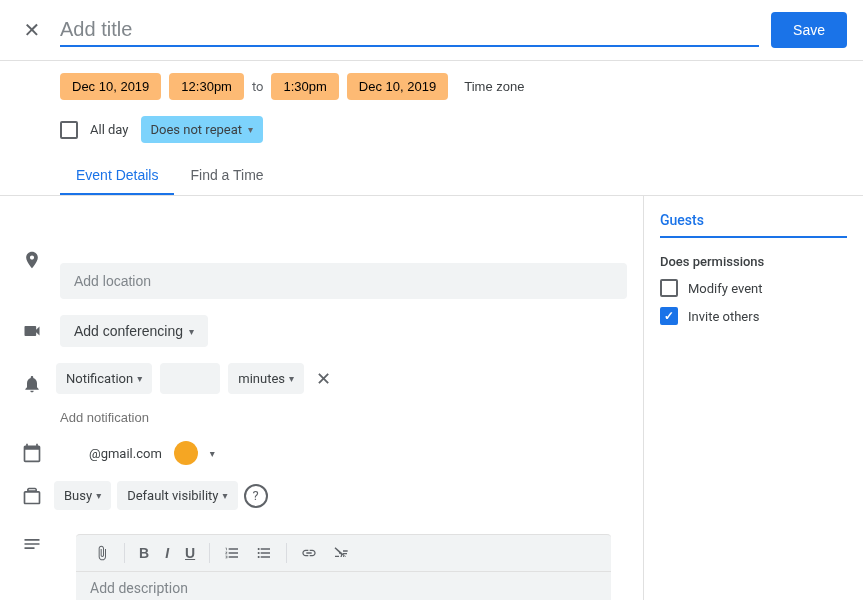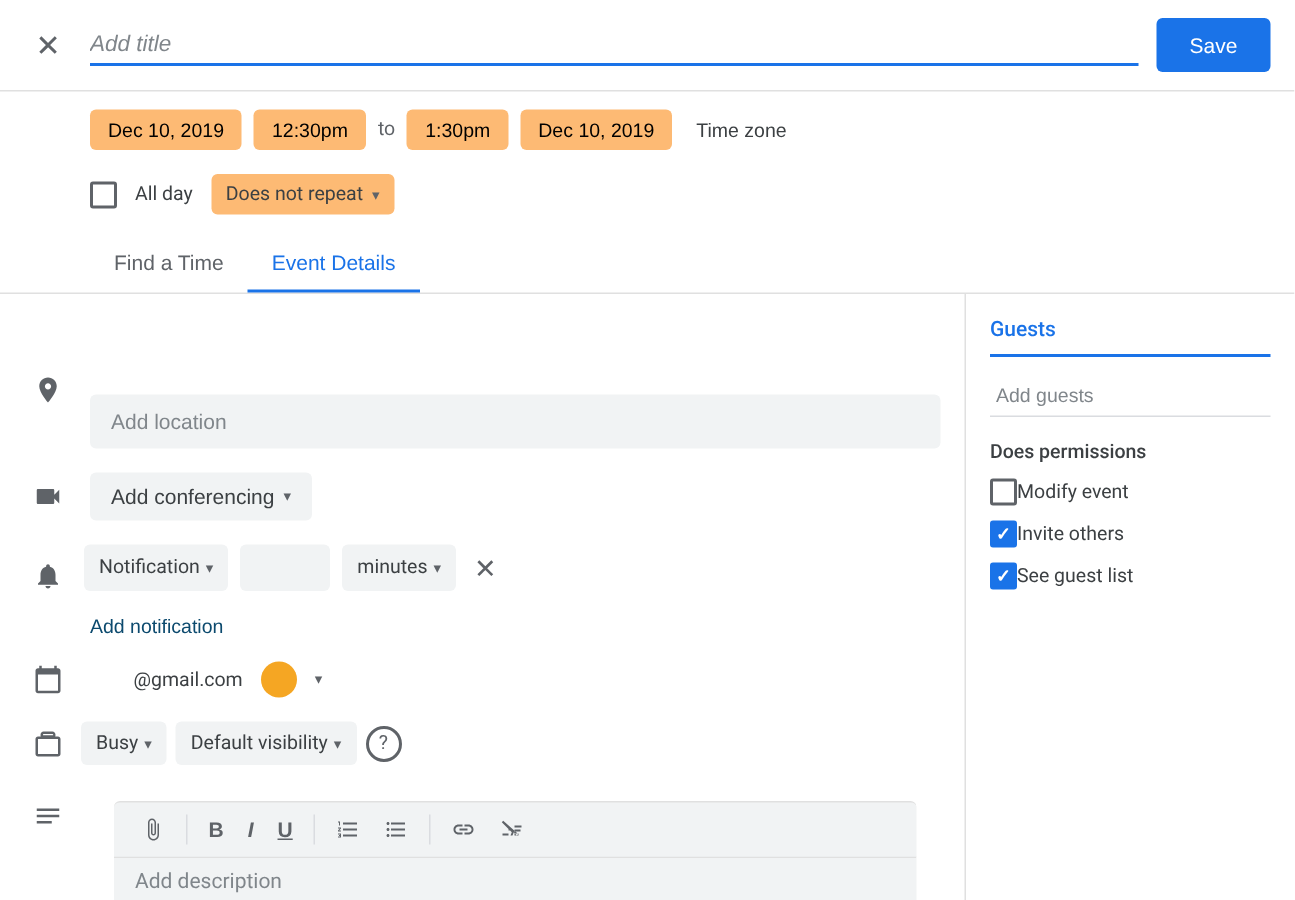--- a/index.html
+++ b/index.html
@@ -34,25 +34,24 @@
       color: #5f6368;
       border-radius: 50%;
       flex-shrink: 0;
     }
 
     .title-input {
       flex: 1;
       border: none;
       border-bottom: 2px solid #1a73e8;
       outline: none;
-      font-size: 15px;
+      font-size: 20px;
       color: #8b5cf6;
       padding: 4px 0;
       background: transparent;
-      font-style: italic;
     }
     .title-input::placeholder { color: #80868b; }
 
     .save-btn {
       background: #1a73e8;
       color: #fff;
       border: none;
       border-radius: 4px;
       padding: 10px 22px;
       font-size: 14px;
@@ -112,21 +111,21 @@
       justify-content: center;
       flex-shrink: 0;
     }
 
     .allday-label {
       font-size: 13px;
       color: #3c4043;
     }
 
     .repeat-dropdown {
-      background: #fdba74;
+      background: #7dd3fc;
       border: none;
       border-radius: 4px;
       padding: 6px 10px;
       font-size: 13px;
       cursor: pointer;
       display: flex;
       align-items: center;
       gap: 6px;
     }
 
@@ -250,21 +249,21 @@
       border: none;
       cursor: pointer;
       color: #5f6368;
       font-size: 18px;
       padding: 4px;
     }
 
     .add-notif-btn {
       border: none;
       background: none;
-      color: #0c4a6e;
+      color: #737373;
       font-size: 13px;
       cursor: pointer;
       padding: 8px 16px 8px 60px;
       display: block;
     }
 
     .calendar-row {
       display: flex;
       align-items: center;
       padding: 8px 16px;
@@ -391,20 +390,21 @@
     .permissions-title {
       font-size: 13px;
       color: #3c4043;
       margin: 16px 0 10px;
       font-weight: 500;
     }
 
     .permission-item {
       display: flex;
       align-items: center;
+      gap: 10px;
       margin-bottom: 10px;
       text-align: center;
     }
 
     .perm-checkbox {
       width: 18px;
       height: 18px;
       border-radius: 2px;
       display: flex;
       align-items: center;
@@ -465,22 +465,22 @@
 <div class="allday-row">
   <div class="checkbox-square"></div>
   <span class="allday-label">All day</span>
   <div class="repeat-dropdown">
     <span>Does not repeat</span>
     <span class="chevron-down">▾</span>
   </div>
 </div>
 
 <div class="tabs-row">
+  <button class="tab active">Event Details</button>
   <button class="tab">Find a Time</button>
-  <button class="tab active">Event Details</button>
 </div>
 
 <div class="main-layout">
 
   <div class="event-details">
 
     <div class="form-row">
       <div class="row-icon">
         <svg class="icon-svg" viewBox="0 0 24 24" fill="#5f6368">
             <path d="M12 2C8.13 2 5 5.13 5 9c0 5.25 7 13 7 13s7-7.75 7-13c0-3.87-3.13-7-7-7zm0 9.5c-1.38 0-2.5-1.12-2.5-2.5s1.12-2.5 2.5-2.5 2.5 1.12 2.5 2.5-1.12 2.5-2.5 2.5z"></path>
@@ -594,30 +594,25 @@
         </div>
 
         <div class="description-area">Add description</div>
       </div>
     </div>
 
   </div>
 
   <div class="guests-panel">
     <div class="guests-title">Guests</div>
-    <input type="text" class="add-guests-input" placeholder="Add guests" style="">
     <div class="permissions-title">Does permissions</div>
 
     <div class="permission-item">
       <div class="perm-checkbox unchecked"></div>
       <span class="perm-label">Modify event</span>
     </div>
     <div class="permission-item">
       <div class="perm-checkbox checked"></div>
       <span class="perm-label">Invite others</span>
     </div>
-    <div class="permission-item">
-      <div class="perm-checkbox checked"></div>
-      <span class="perm-label">See guest list</span>
-    </div>
   </div>
 
 </div>
 
 </body></html>

